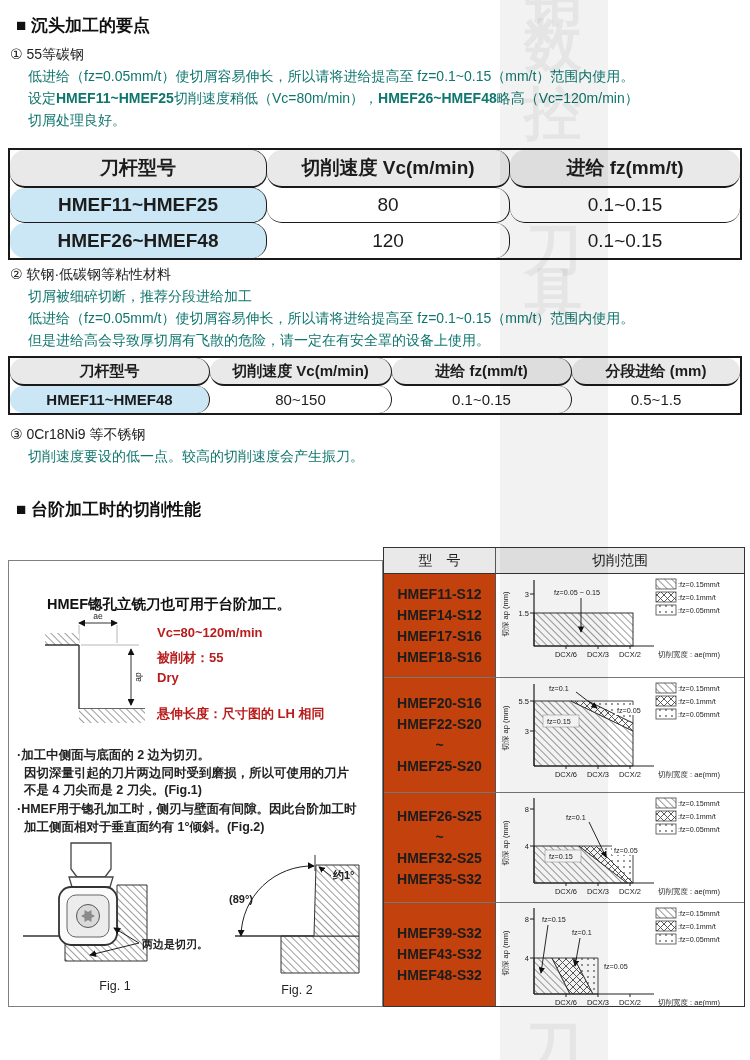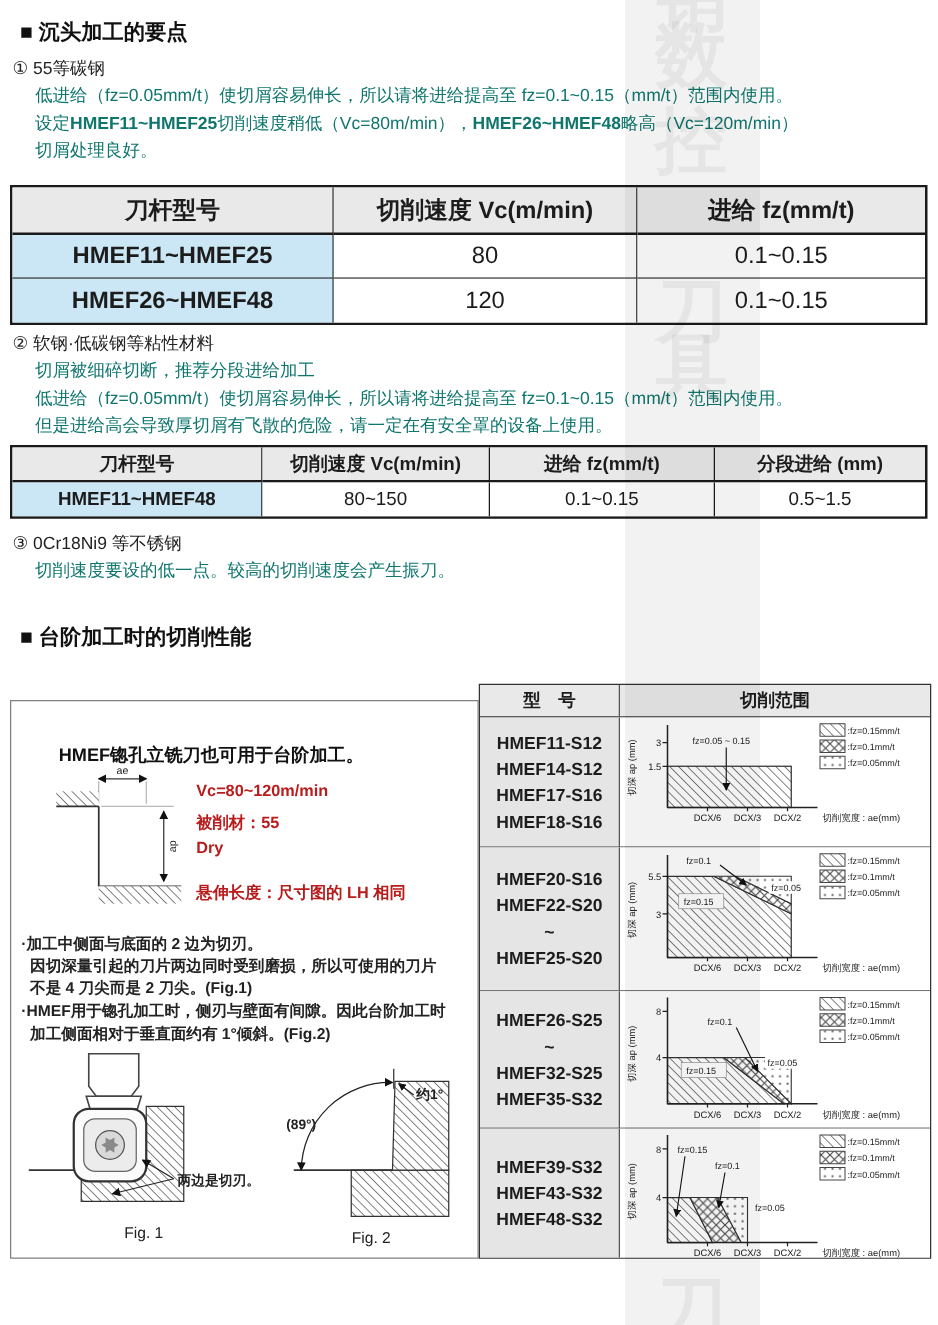--- a/index.html
+++ b/index.html
@@ -10,21 +10,21 @@
   .h1{font-size:17px;font-weight:bold;color:#111;}
   .item-head{font-size:14px;color:#222;}
   .body-t{font-size:14px;color:#0f766e;white-space:nowrap;}
   
   .grid{position:absolute;display:grid;box-sizing:border-box;background:#fff;}
   .t1{left:8px;top:148px;width:734px;border:2px solid #1a1a1a;
       grid-template-columns:257px 243px 1fr;grid-template-rows:38px 35px 35px;}
   .t2{left:8px;top:356px;width:734px;border:2px solid #1a1a1a;
       grid-template-columns:200px 182px 180px 1fr;grid-template-rows:28px 27px;}
   .cell{display:flex;align-items:center;justify-content:center;box-sizing:border-box;
-        border-right:1.5px solid #1a1a1a;border-bottom:1.5px solid #1a1a1a;background:#fff;}
+        border-right:1.5px solid #1a1a1a;border-bottom:1.5px solid #1a1a1a;background:#fff;border-radius:15px;}
   .cell.last-col{border-right:none;}
   .cell.last-row{border-bottom:none;}
   .t1 .hd{background:#e9e9e9;font-weight:bold;font-size:19px;border-bottom:2.5px solid #1a1a1a;}
   .t1 .model{background:#cbe7f5;font-weight:bold;font-size:19px;}
   .t1 .val{font-size:19px;}
   .t2 .hd{background:#e9e9e9;font-weight:bold;font-size:15px;border-bottom:2px solid #1a1a1a;}
   .t2 .model{background:#cbe7f5;font-weight:bold;font-size:15px;}
   .t2 .val{font-size:15px;}
   
   .panel{position:absolute;left:8px;top:560px;width:375px;height:447px;border:1px solid #808080;
@@ -32,23 +32,23 @@
   .p-intro{position:absolute;left:38px;top:34px;font-size:14.5px;font-weight:bold;color:#111;}
   .spec{position:absolute;left:148px;font-size:13px;font-weight:bold;color:#b91c1c;white-space:nowrap;}
   .bullet{position:absolute;left:8px;font-size:12.5px;font-weight:600;color:#222;line-height:17.5px;white-space:nowrap;}
   .bullet .cont{padding-left:7px;}
   
   .ptable{left:383px;top:547px;width:362px;height:460px;border:1.5px solid #333;
           grid-template-columns:112px 1fr;grid-template-rows:26px 104px 115px 110px 1fr;}
   .pcell{box-sizing:border-box;border-bottom:1px solid #777;}
   .pcell.c1{border-right:1px solid #555;}
   .phd{display:flex;align-items:center;justify-content:center;background:#e9e9e9;
-       font-weight:bold;font-size:14px;border-bottom:1.5px solid #333;}
+       font-weight:normal;font-size:14px;border-bottom:1.5px solid #333;}
   .pmodels{display:flex;flex-direction:column;align-items:center;justify-content:center;
-           background:#e5e5e5;font-weight:bold;font-size:14px;line-height:21px;}
+           background:#c2410c;font-weight:bold;font-size:14px;line-height:21px;}
   .pchart{background:#fff;overflow:hidden;}
   .pcell.bottom{border-bottom:none;}
   svg text{font-family:"Liberation Sans","DejaVu Sans",sans-serif;fill:#222;}
   .tk{font-size:7.5px;}
   .cap{font-size:7.5px;}
   .ann{font-size:7.2px;}
   .lg{font-size:7.2px;}
   .figlabel{font-size:11px;font-weight:600;}
   .figcap{font-size:12.5px;}
   

